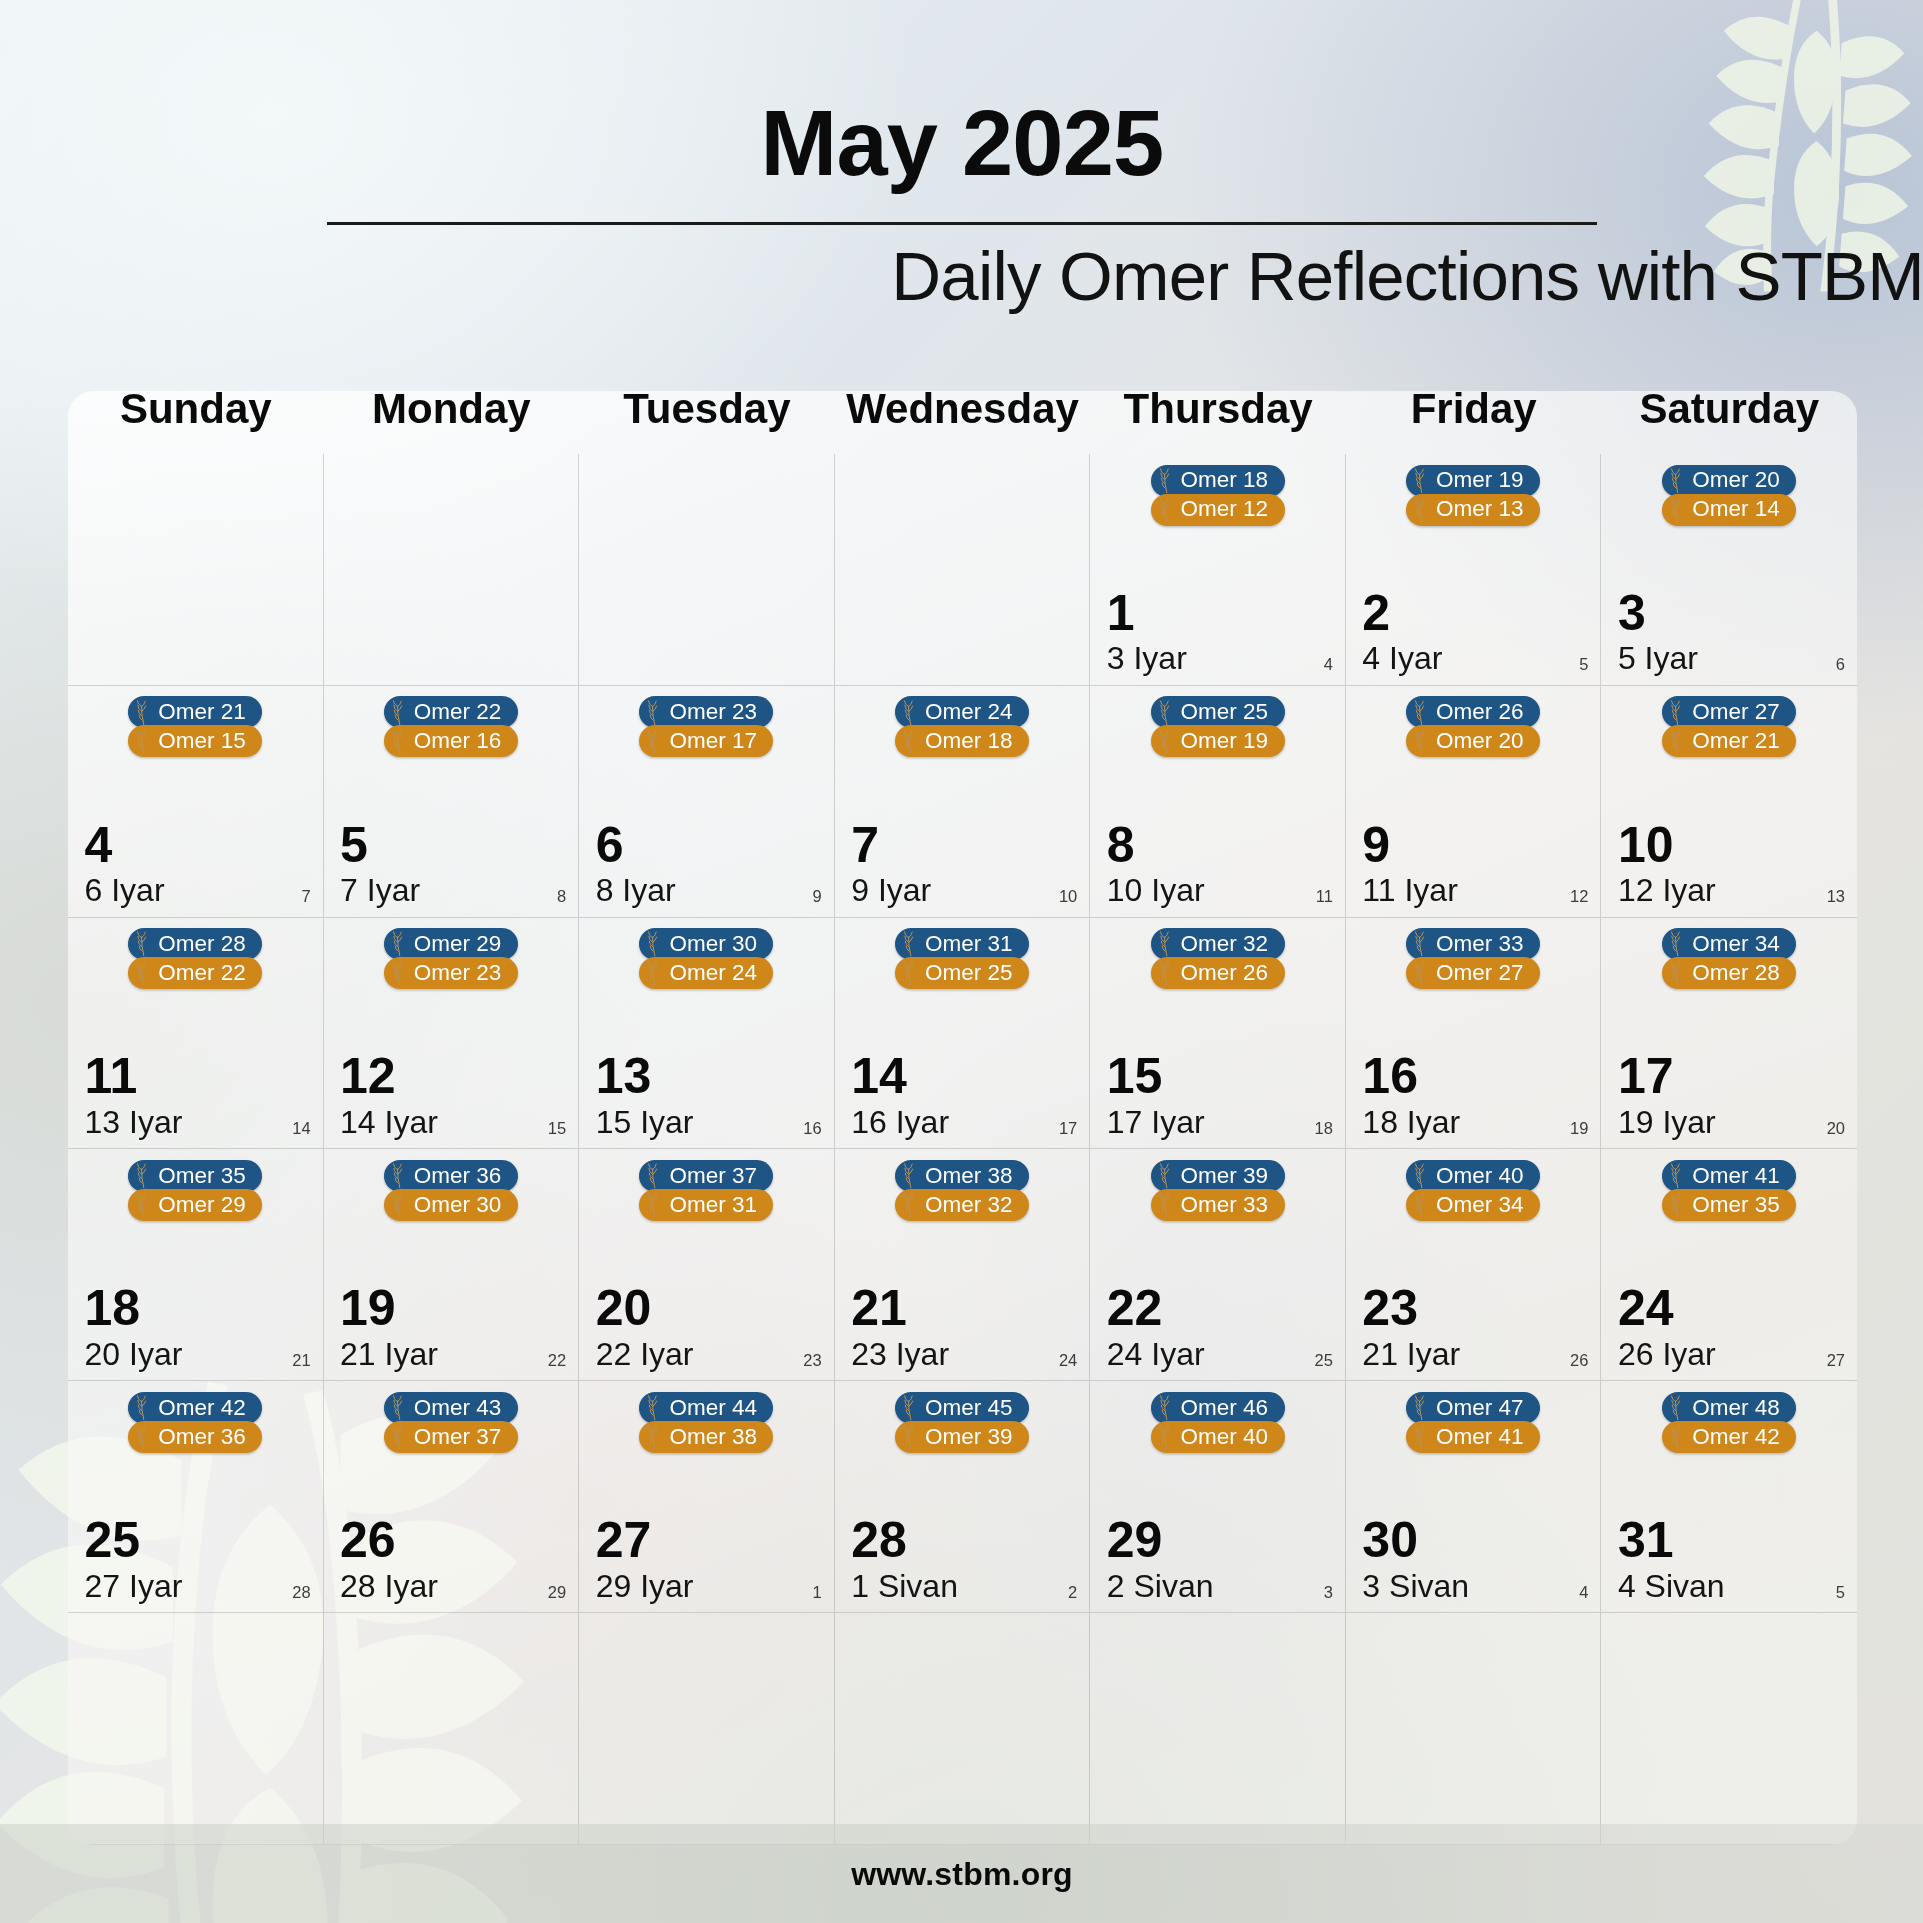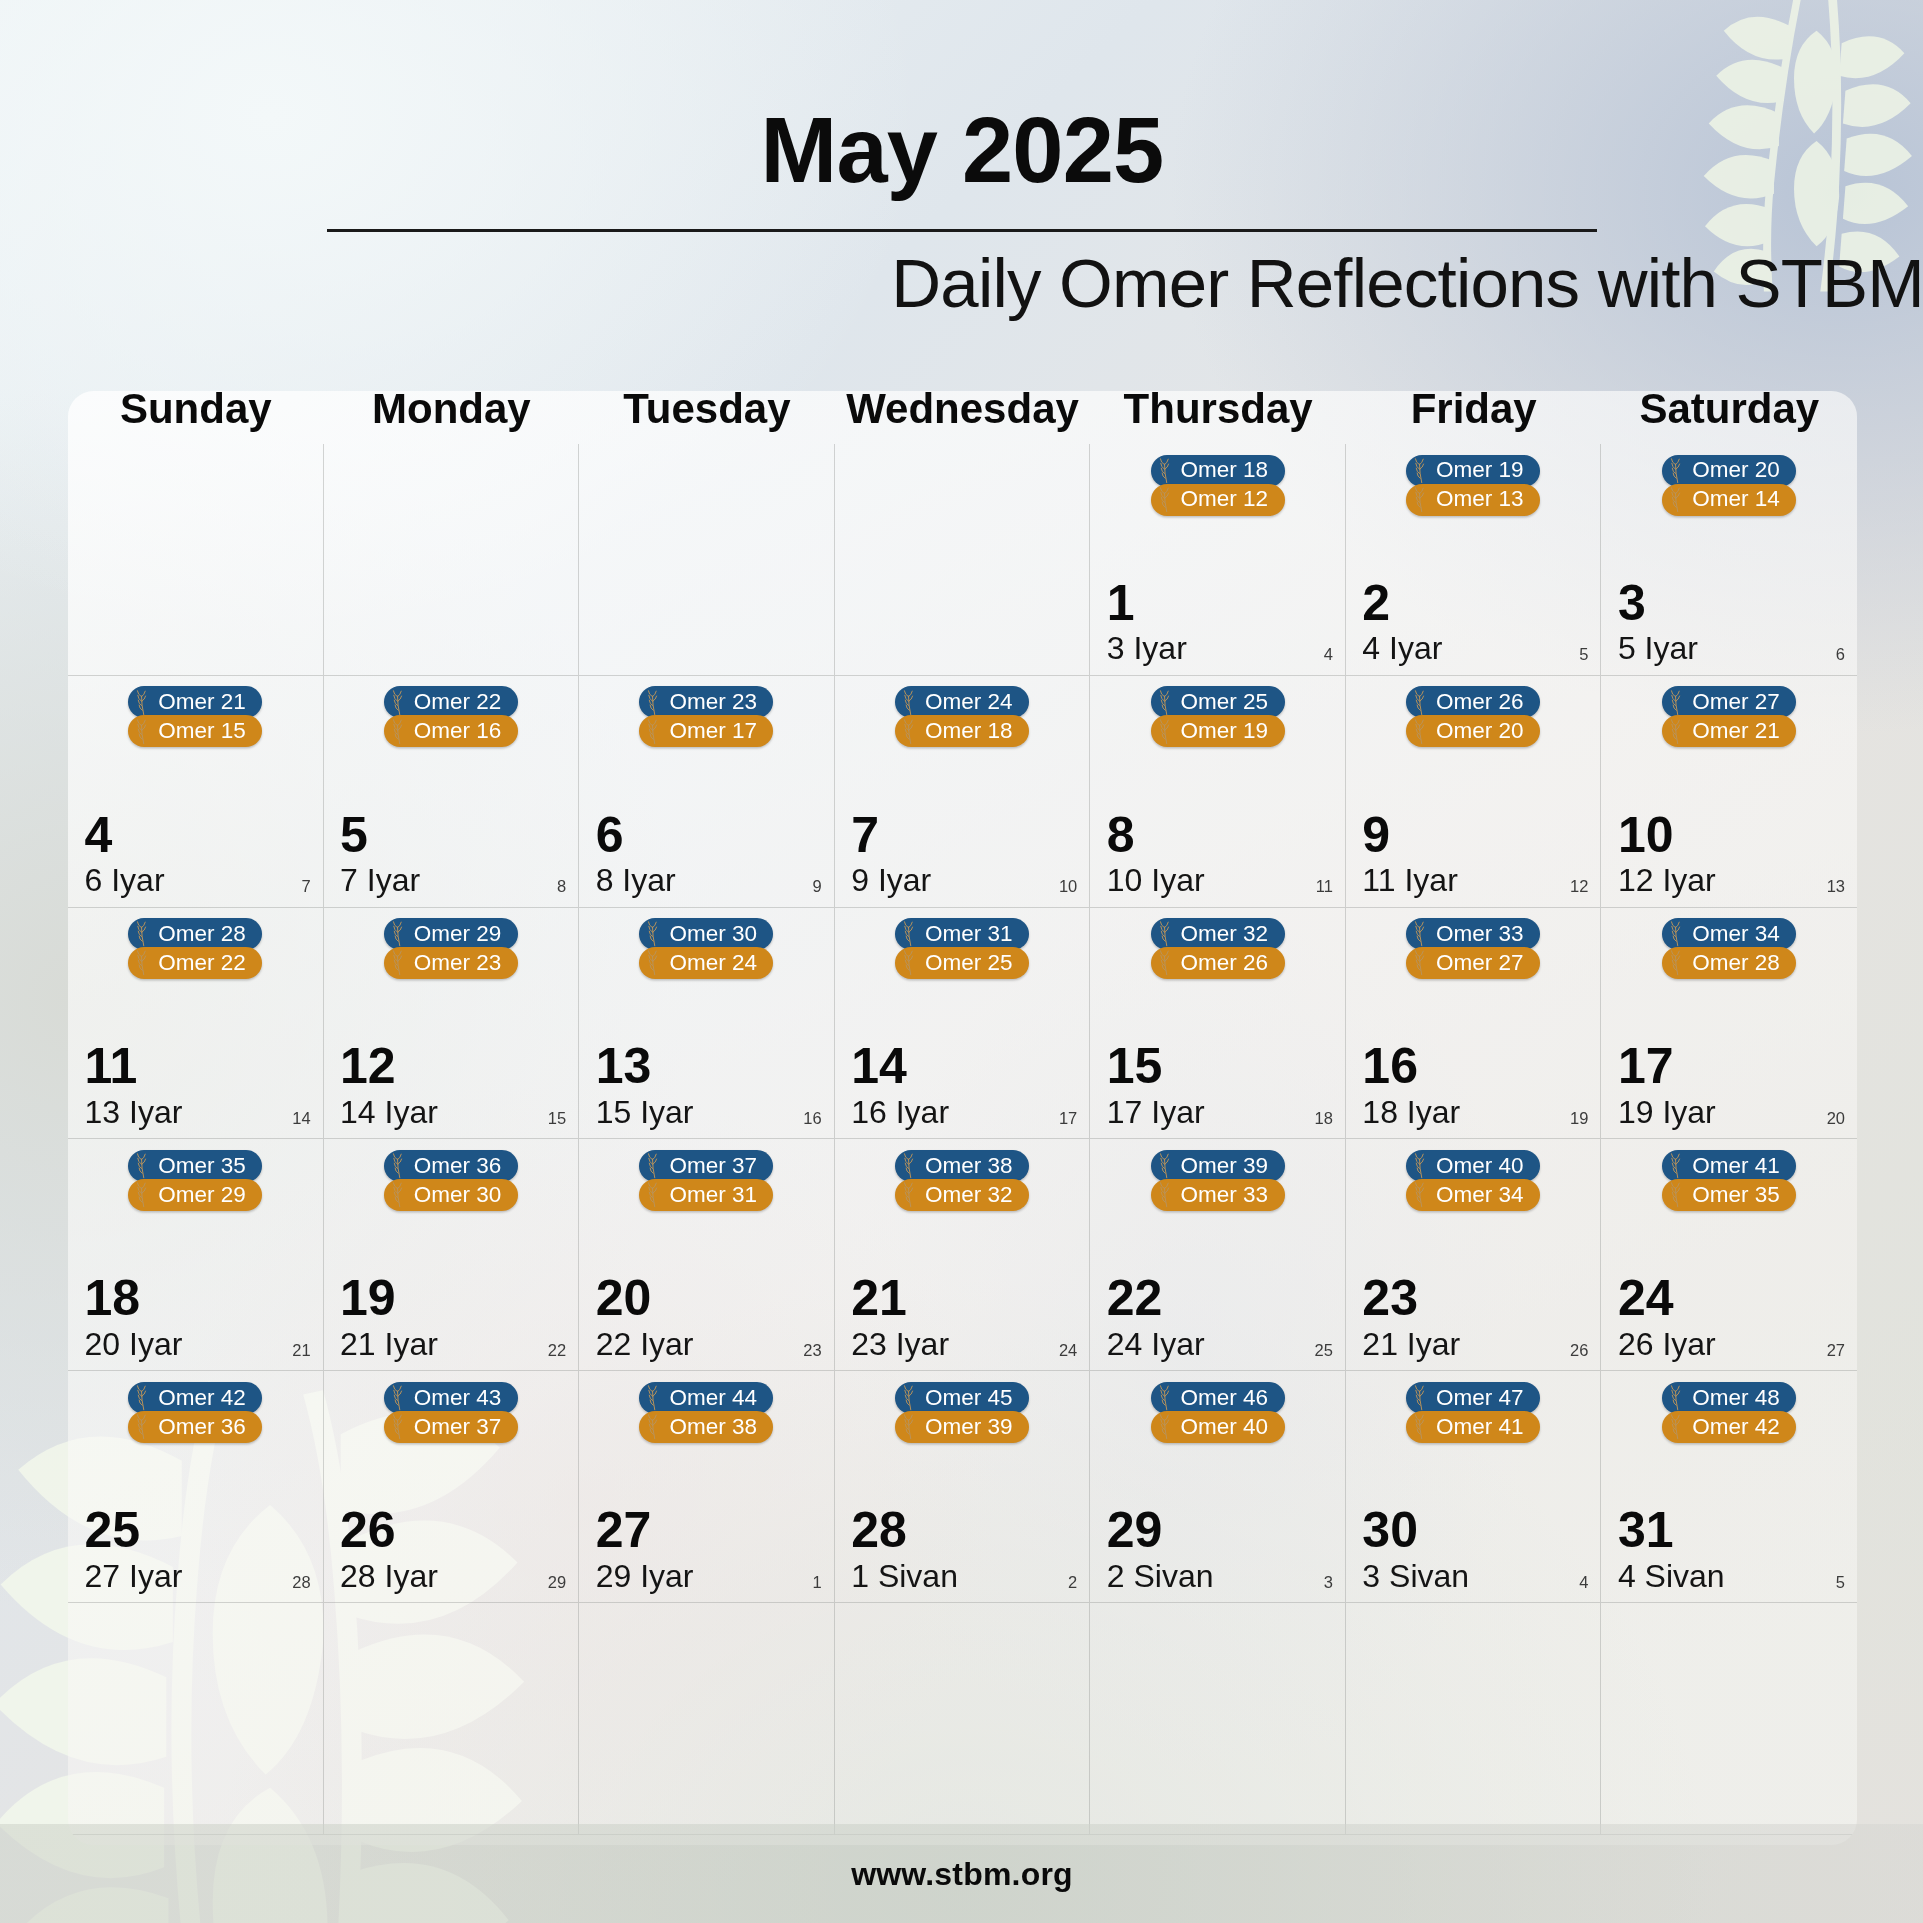--- a/index.html
+++ b/index.html
@@ -24,21 +24,21 @@
       background:
         radial-gradient(ellipse 676px 676px at 30% 78%, rgba(222,210,208,.55) 0%, rgba(222,210,208,0) 62%),
         radial-gradient(ellipse 526px 676px at 62% 70%, rgba(205,214,224,.45) 0%, rgba(205,214,224,0) 65%);
   }
 
   
   .leaf-tr{position:absolute;top:-7.5px;right:7.5px;width:256px;height:301px;opacity:.82;}
   .leaf-bl{position:absolute;left:-90px;bottom:-120px;width:676px;height:751px;opacity:.85;}
 
   
-  #header{position:absolute;top:15px;left:0;width:1924px;}
+  #header{position:absolute;top:8px;left:0;width:1924px;}
   #month-title{
     text-align:center;font-weight:bold;font-size:92px;color:#0b0b0b;
     margin-top:89px;letter-spacing:-0.8px;line-height:1;
     font-family:"Liberation Sans", sans-serif;
   }
   #title-rule{
     width:1270px;height:3px;background:#1a1a1a;margin:33px auto 0 auto;
   }
   #subtitle{
     text-align:right;font-size:69px;color:#121212;margin-top:13.5px;
@@ -57,21 +57,21 @@
   
   #card{
     position:absolute;top:391px;left:68px;width:1789px;height:1454px;
     border-radius:25.6px;
     background:
       linear-gradient(160deg, rgba(255,255,255,.78) 0%, rgba(252,252,251,.62) 35%, rgba(248,246,244,.55) 70%, rgba(246,247,243,.60) 100%);
     overflow:hidden;
     z-index:3;
   }
   #grid{
-    position:absolute;top:53px;left:0;width:1789px;height:1391px;
+    position:absolute;top:63px;left:0;width:1789px;height:1391px;
     display:grid;
     grid-template-columns:repeat(7,1fr);
     grid-template-rows:repeat(6,1fr);
   }
   .cell{
     position:relative;
     border-right:1.5px solid rgba(150,152,150,.40);
     border-bottom:1.5px solid rgba(150,152,150,.40);
     box-sizing:border-box;
     padding:0;

